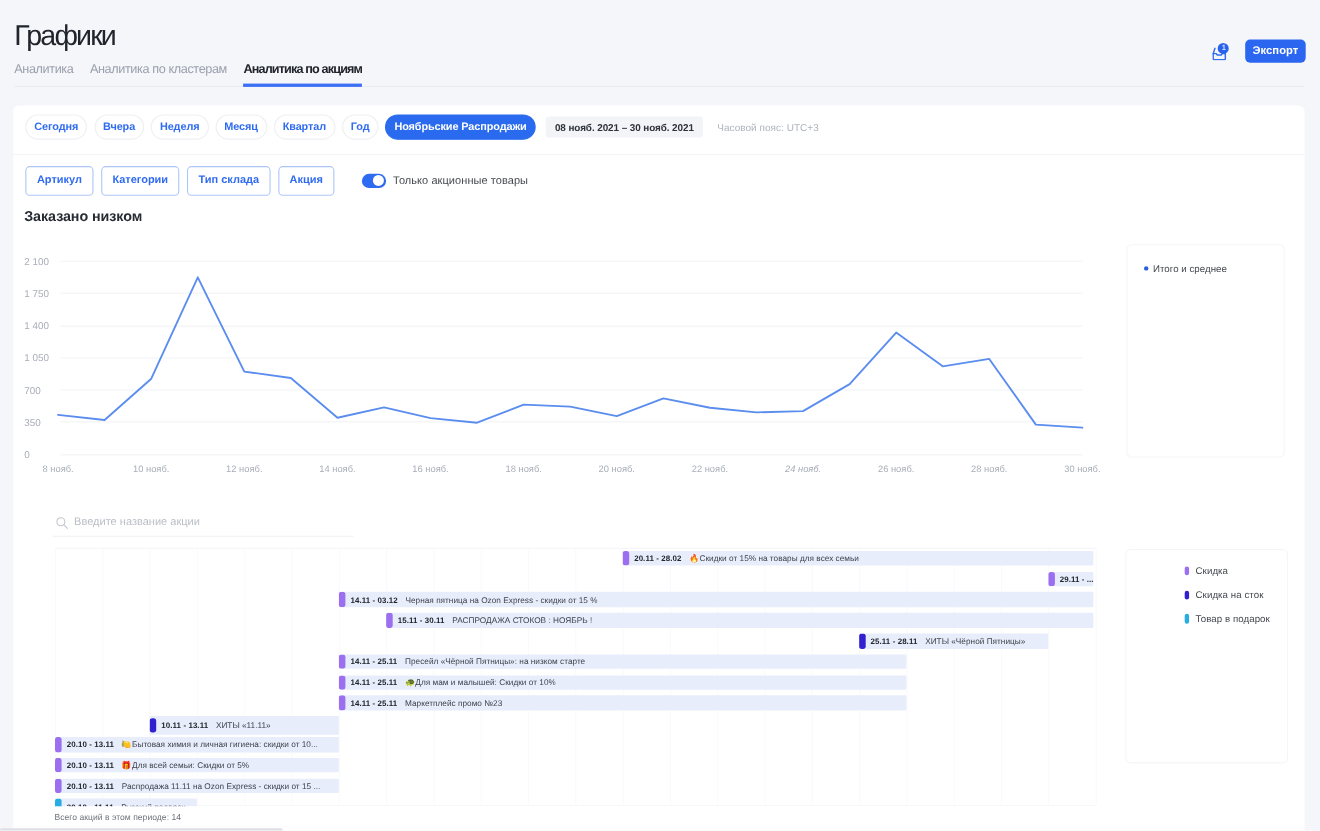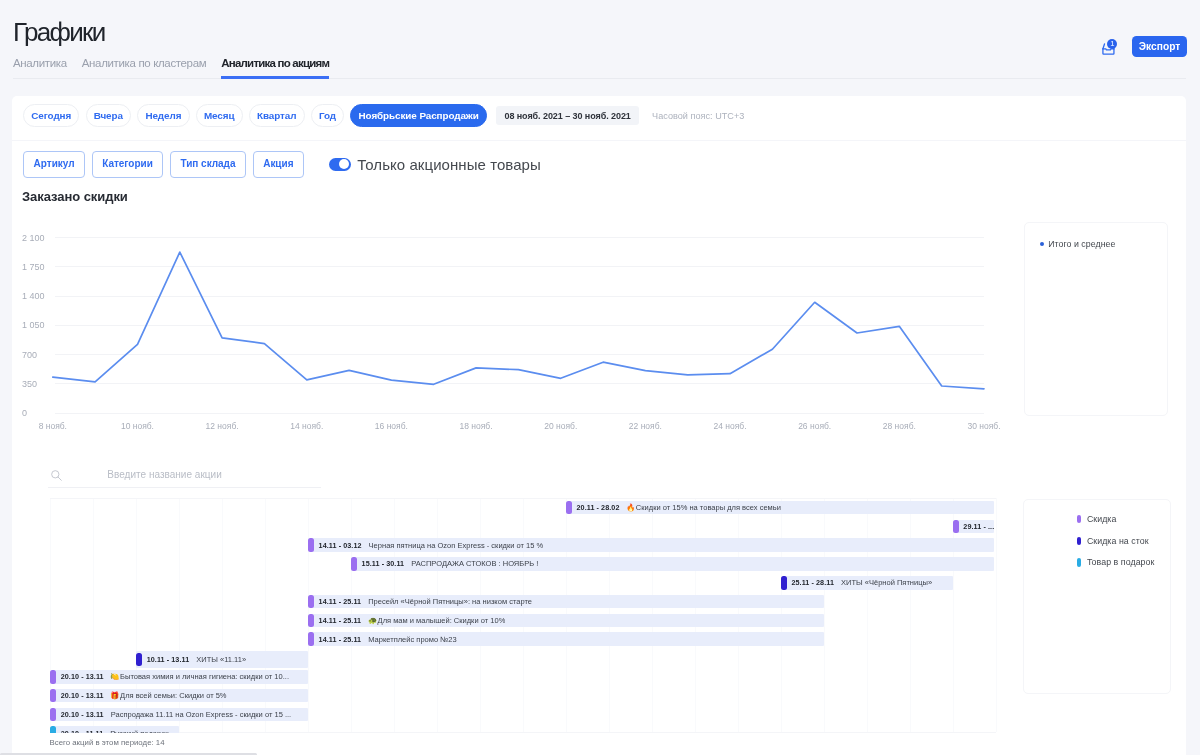--- a/index.html
+++ b/index.html
@@ -41,36 +41,36 @@
   .daterange { font-size:9px; font-weight:700; color:#2e323a; background:#f2f4f8;
                border-radius:3px; padding:4.5px 8.3px; white-space:nowrap; letter-spacing:-0.07px;}
   .tz { font-size:9.1px; color:#adb2bd; white-space:nowrap; letter-spacing:0.03px;}
 
   .fbtn { height:26.6px; line-height:24.6px; border:1px solid #adc6f7; border-radius:4px;
           padding:0 9.6px; font-size:10px; font-weight:700; letter-spacing:-0.02px; color:#2f6bf0; background:#fff;
           cursor:pointer; white-space:nowrap; display:inline-block; }
   .toggle { width:22px; height:13px; border-radius:7px; background:#2f6bf0; position:relative; cursor:pointer; }
   .toggle:after { content:""; position:absolute; right:1.5px; top:1.5px; width:10px; height:10px;
                   border-radius:50%; background:#fff; }
-  .togglabel { font-size:15px; color:#45494f; letter-spacing:0.06px; }
+  .togglabel { font-size:10px; color:#45494f; letter-spacing:0.06px; }
 
   .section-title { font-size:13px; font-weight:700; color:#272b33; letter-spacing:-0.06px; }
 
   
   .ytick { position:absolute; font-size:9px; color:#a8adb8; transform:translateY(-50%); }
   .xtick { position:absolute; font-size:8.5px; color:#a8adb8; text-align:center; }
   .gridline { position:absolute; height:1px; background:#f2f3f6; }
 
   .legend-box { border:1px solid #f4f5f8; border-radius:5px; background:#fff; }
   .legend-item { display:flex; align-items:center; font-size:8.8px; color:#44484f; letter-spacing:0.04px; }
   .legend-dot { width:4.2px; height:4.2px; border-radius:50%; margin-right:3.7px; flex:none; }
 
   
   .searchline { position:absolute; border-bottom:1px solid #eff0f4; }
-  .searchph { font-size:10px; color:#b9bdc6; letter-spacing:0.02px;margin-left:40px; }
+  .searchph { font-size:10px; color:#b9bdc6; letter-spacing:0.02px; }
 
   
   .gantt-grid-line { position:absolute; width:1px; background:#f9fafc; }
   .grow { position:absolute; background:#e8edfb; border-radius:1px; display:flex; align-items:center; overflow:hidden; }
   .gmark { width:6.1px; border-radius:2.5px; flex:none; }
   .glabel { white-space:nowrap; overflow:hidden; display:flex; align-items:baseline; }
   .gdates { font-weight:700; font-size:7.2px; color:#22262d; margin-left:4.6px; letter-spacing:0.08px; }
   .gname { font-size:7.5px; color:#3d424b; margin-left:7px; letter-spacing:0.01px; }
   .total { position:absolute; font-size:7.8px; color:#6e737c; letter-spacing:0.02px; }
 
@@ -126,21 +126,21 @@
 
   <div id="fbtnrow" style="position:absolute; left:23px; top:151px; display:flex; align-items:center;">
       <div class="fbtn" style="margin-right: 6.5px;">Артикул</div>
       <div class="fbtn" style="margin-right: 6.5px;">Категории</div>
       <div class="fbtn" style="margin-right: 6.5px;">Тип склада</div>
       <div class="fbtn" style="margin-right: 6.5px;">Акция</div>
       <div class="toggle" style="margin-left: 18.4px;"></div>
       <div class="togglabel" style="margin-left: 6.3px;">Только акционные товары</div>
     </div>
 
-  <div class="section-title" style="position:absolute; left:22px; top:189px;">Заказано скидки</div>
+  <div class="section-title" style="position:absolute; left:22px; top:189px;">Заказано низком</div>
 
   <div id="linechart" style="position:absolute; left:0; top:0; width:1200px; height:755px; pointer-events:none;">
       <div class="gridline" style="left: 55.3px; top: 412.7px; width: 928.7px;"></div>
       <div class="ytick" style="left: 22px; width: 29.5px; top: 413.2px;">0</div>
       <div class="gridline" style="left: 55.3px; top: 383.417px; width: 928.7px;"></div>
       <div class="ytick" style="left: 22px; width: 29.5px; top: 383.917px;">350</div>
       <div class="gridline" style="left: 55.3px; top: 354.133px; width: 928.7px;"></div>
       <div class="ytick" style="left: 22px; width: 29.5px; top: 354.633px;">700</div>
       <div class="gridline" style="left: 55.3px; top: 324.85px; width: 928.7px;"></div>
       <div class="ytick" style="left: 22px; width: 29.5px; top: 325.35px;">1 050</div>
@@ -151,21 +151,21 @@
       <div class="gridline" style="left: 55.3px; top: 237px; width: 928.7px;"></div>
       <div class="ytick" style="left: 22px; width: 29.5px; top: 237.5px;">2 100</div>
       <div class="xtick" style="left: 17.8px; width: 70px; top: 421px;">8 нояб.</div>
       <div class="xtick" style="left: 102.455px; width: 70px; top: 421px;">10 нояб.</div>
       <div class="xtick" style="left: 187.109px; width: 70px; top: 421px;">12 нояб.</div>
       <div class="xtick" style="left: 271.764px; width: 70px; top: 421px;">14 нояб.</div>
       <div class="xtick" style="left: 356.418px; width: 70px; top: 421px;">16 нояб.</div>
       <div class="xtick" style="left: 441.073px; width: 70px; top: 421px;">18 нояб.</div>
       <div class="xtick" style="left: 525.727px; width: 70px; top: 421px;">20 нояб.</div>
       <div class="xtick" style="left: 610.382px; width: 70px; top: 421px;">22 нояб.</div>
-      <div class="xtick" style="left: 695.036px; width: 70px; top: 421px;">24 нояб.</div>
+      <div class="xtick" style="left: 695.036px; width: 70px; top: 421px; font-style: italic;">24 нояб.</div>
       <div class="xtick" style="left: 779.691px; width: 70px; top: 421px;">26 нояб.</div>
       <div class="xtick" style="left: 864.345px; width: 70px; top: 421px;">28 нояб.</div>
       <div class="xtick" style="left: 949px; width: 70px; top: 421px;">30 нояб.</div>
       <svg width="1200" height="755" style="position: absolute; left: 0px; top: 0px;">
         <polyline points="52.8,377.1 95.1,381.8 137.5,344.3 179.8,252.1 222.1,337.8 264.4,343.6 306.8,379.8 349.1,370.3 391.4,380.1 433.7,384.3 476.1,367.9 518.4,369.7 560.7,378.3 603.1,362.2 645.4,370.7 687.7,374.9 730.0,373.7 772.4,349.2 814.7,302.3 857.0,333.0 899.3,326.3 941.7,386.0 984.0,388.8" fill="none" stroke="#5b8def" stroke-width="1.7" stroke-linejoin="round" stroke-linecap="round"></polyline>
       </svg>
     </div>
 
   <div class="legend-box" style="position:absolute; left:1023.5px; top:221.7px; width:144.5px; height:194.5px; padding:16px 15.8px;">
     <div class="legend-item">

